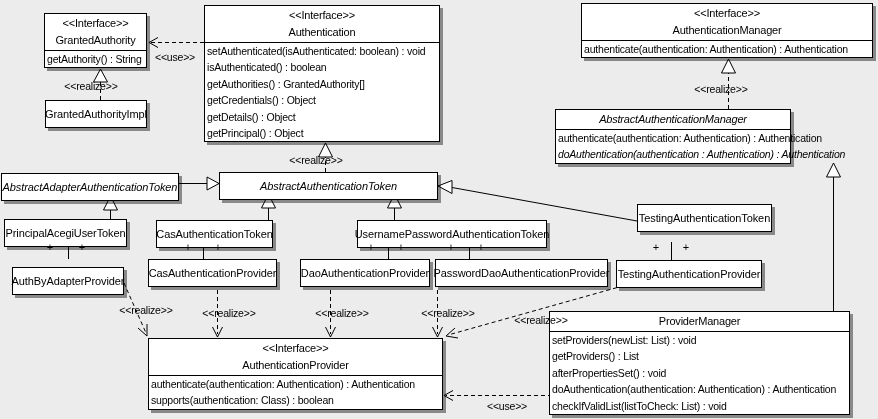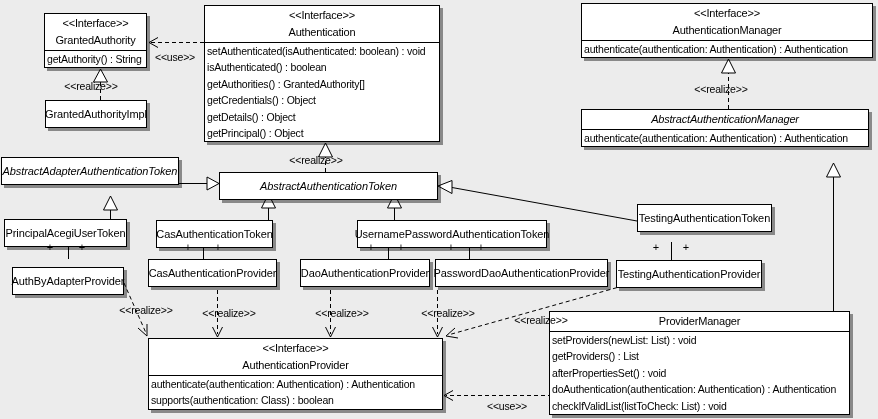--- a/index.html
+++ b/index.html
@@ -155,30 +155,31 @@
   <div class="box" style="left:581px;top:3px;width:292px;">
     <div class="ttl">
       <div class="ln">&lt;&lt;Interface&gt;&gt;</div>
       <div class="ln">AuthenticationManager</div>
     </div>
     <div class="meths">
       <div class="m">authenticate(authentication: Authentication) : Authentication</div>
     </div>
   </div>
 
-  <div class="box" style="left:581px;top:109px;width:288px;">
+  <div class="box" style="left:555px;top:109px;width:236px;">
     <div class="ttl">
       <div class="ln it">AbstractAuthenticationManager</div>
     </div>
     <div class="meths">
       <div class="m">authenticate(authentication: Authentication) : Authentication</div>
-    </div>
-  </div>
-
-  <div class="box nameonly it" style="left:1px;top:157px;width:178px;">
+      <div class="m it">doAuthentication(authentication : Authentication) : Authentication</div>
+    </div>
+  </div>
+
+  <div class="box nameonly it" style="left:1px;top:173px;width:178px;">
     <span>AbstractAdapterAuthenticationToken</span>
   </div>
 
   <div class="box nameonly it" style="left:219px;top:172px;width:219px;">
     <span>AbstractAuthenticationToken</span>
   </div>
 
   <div class="box nameonly" style="left:4px;top:219px;width:123px;">
     <span>PrincipalAcegiUserToken</span>
   </div>

